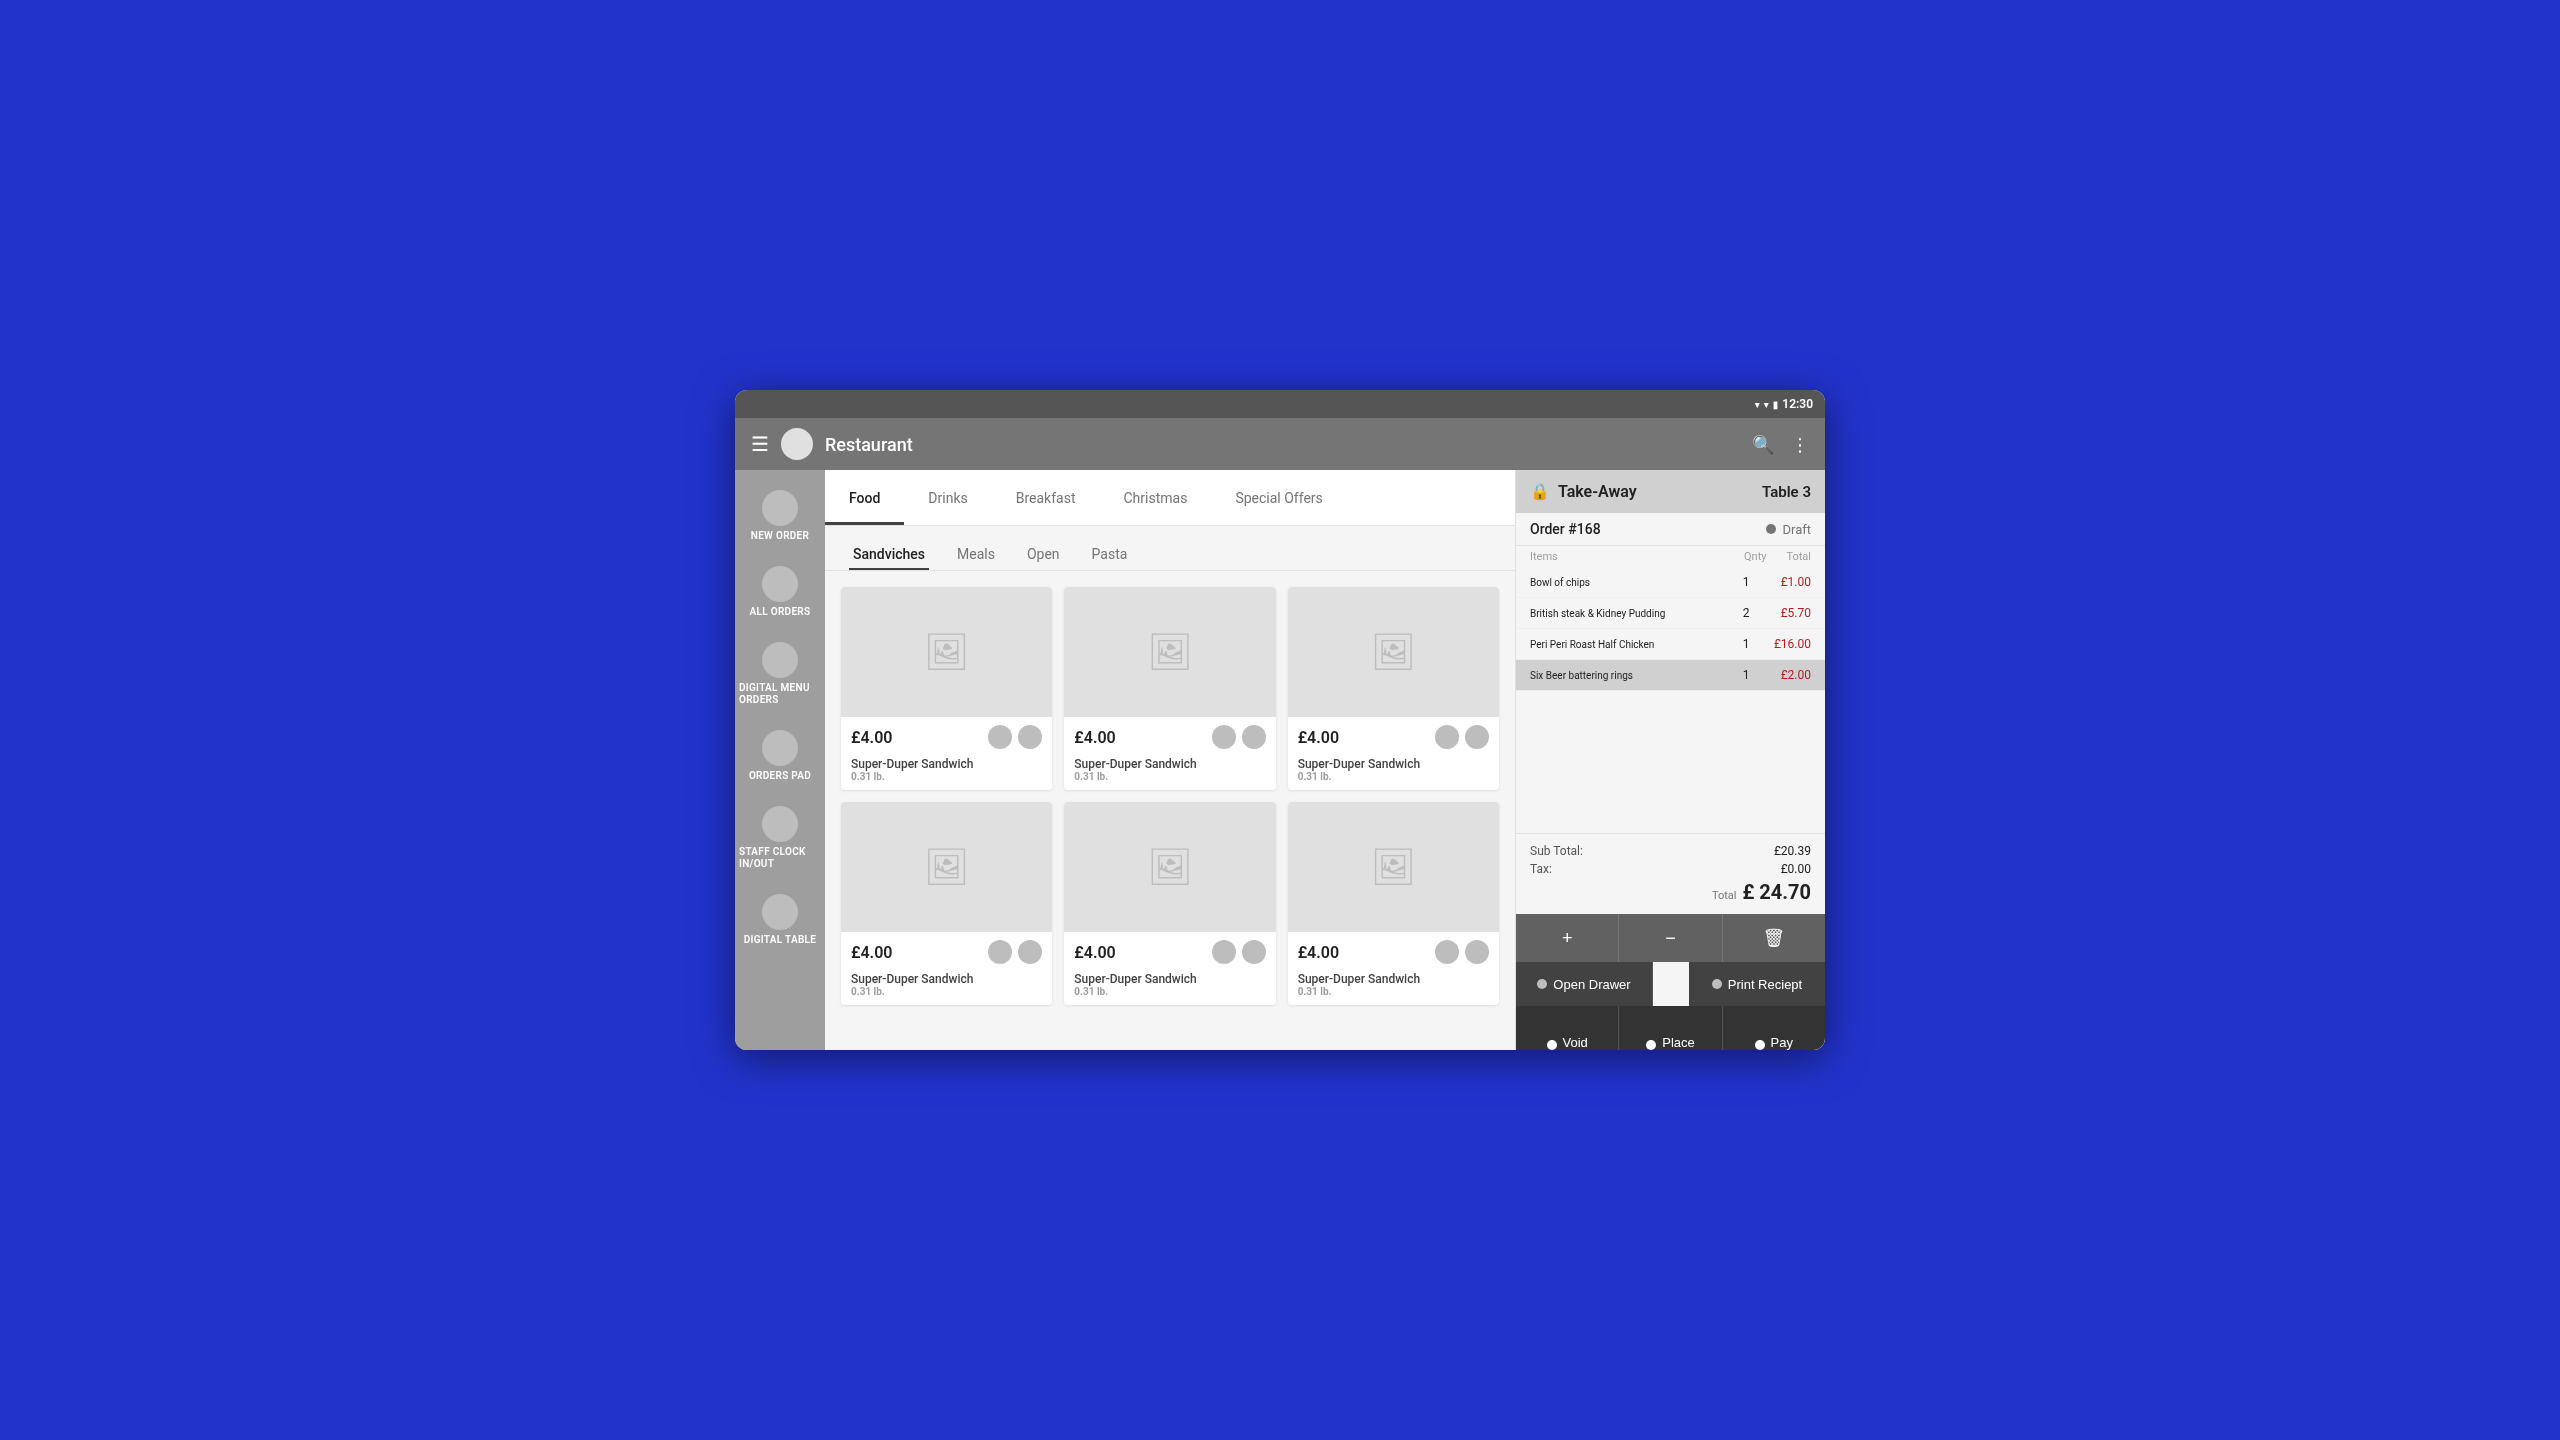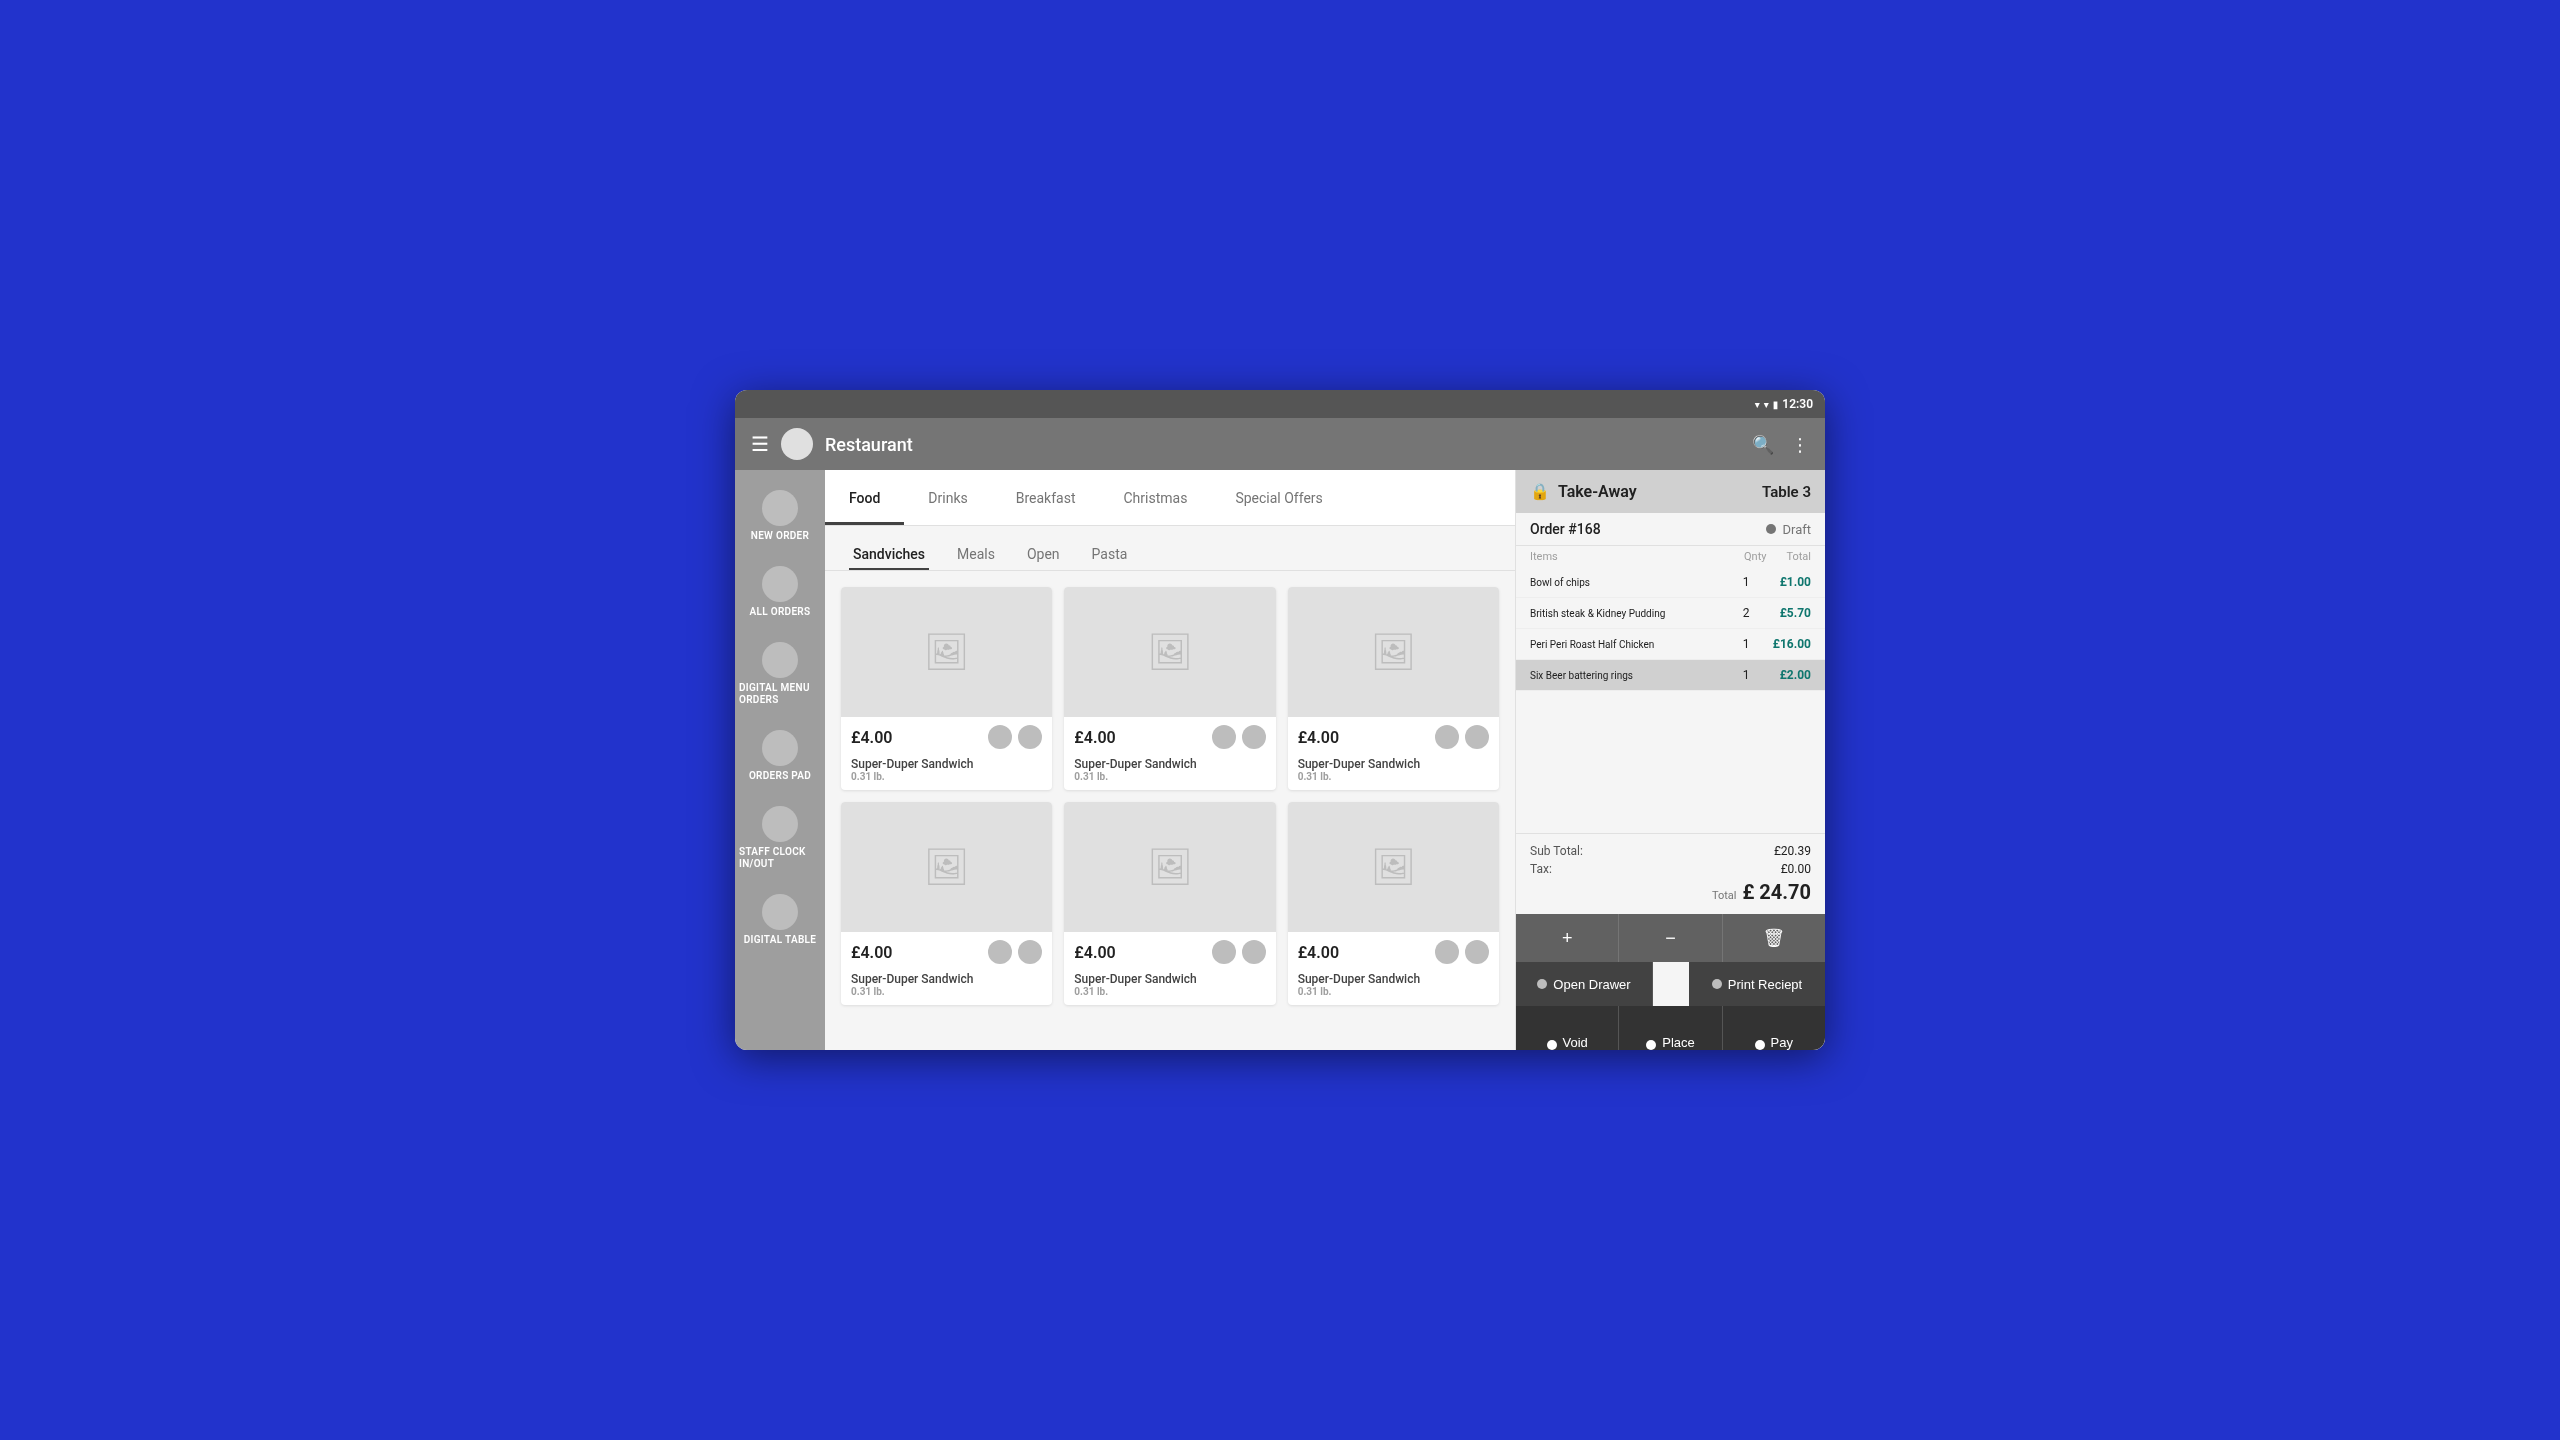--- a/index.html
+++ b/index.html
@@ -362,22 +362,21 @@
     .order-item-qty {
       width: 30px;
       text-align: center;
       font-size: 12px;
       color: #212121;
     }
     .order-item-total {
       width: 50px;
       text-align: right;
       font-size: 12px;
-      color: #0f766e;
-      font-weight: bold;
+      color: #b91c1c;
     }
 
     .order-totals {
       padding: 10px 14px;
       border-top: 1px solid #e0e0e0;
     }
     .totals-row {
       display: flex;
       justify-content: space-between;
       margin-bottom: 4px;

